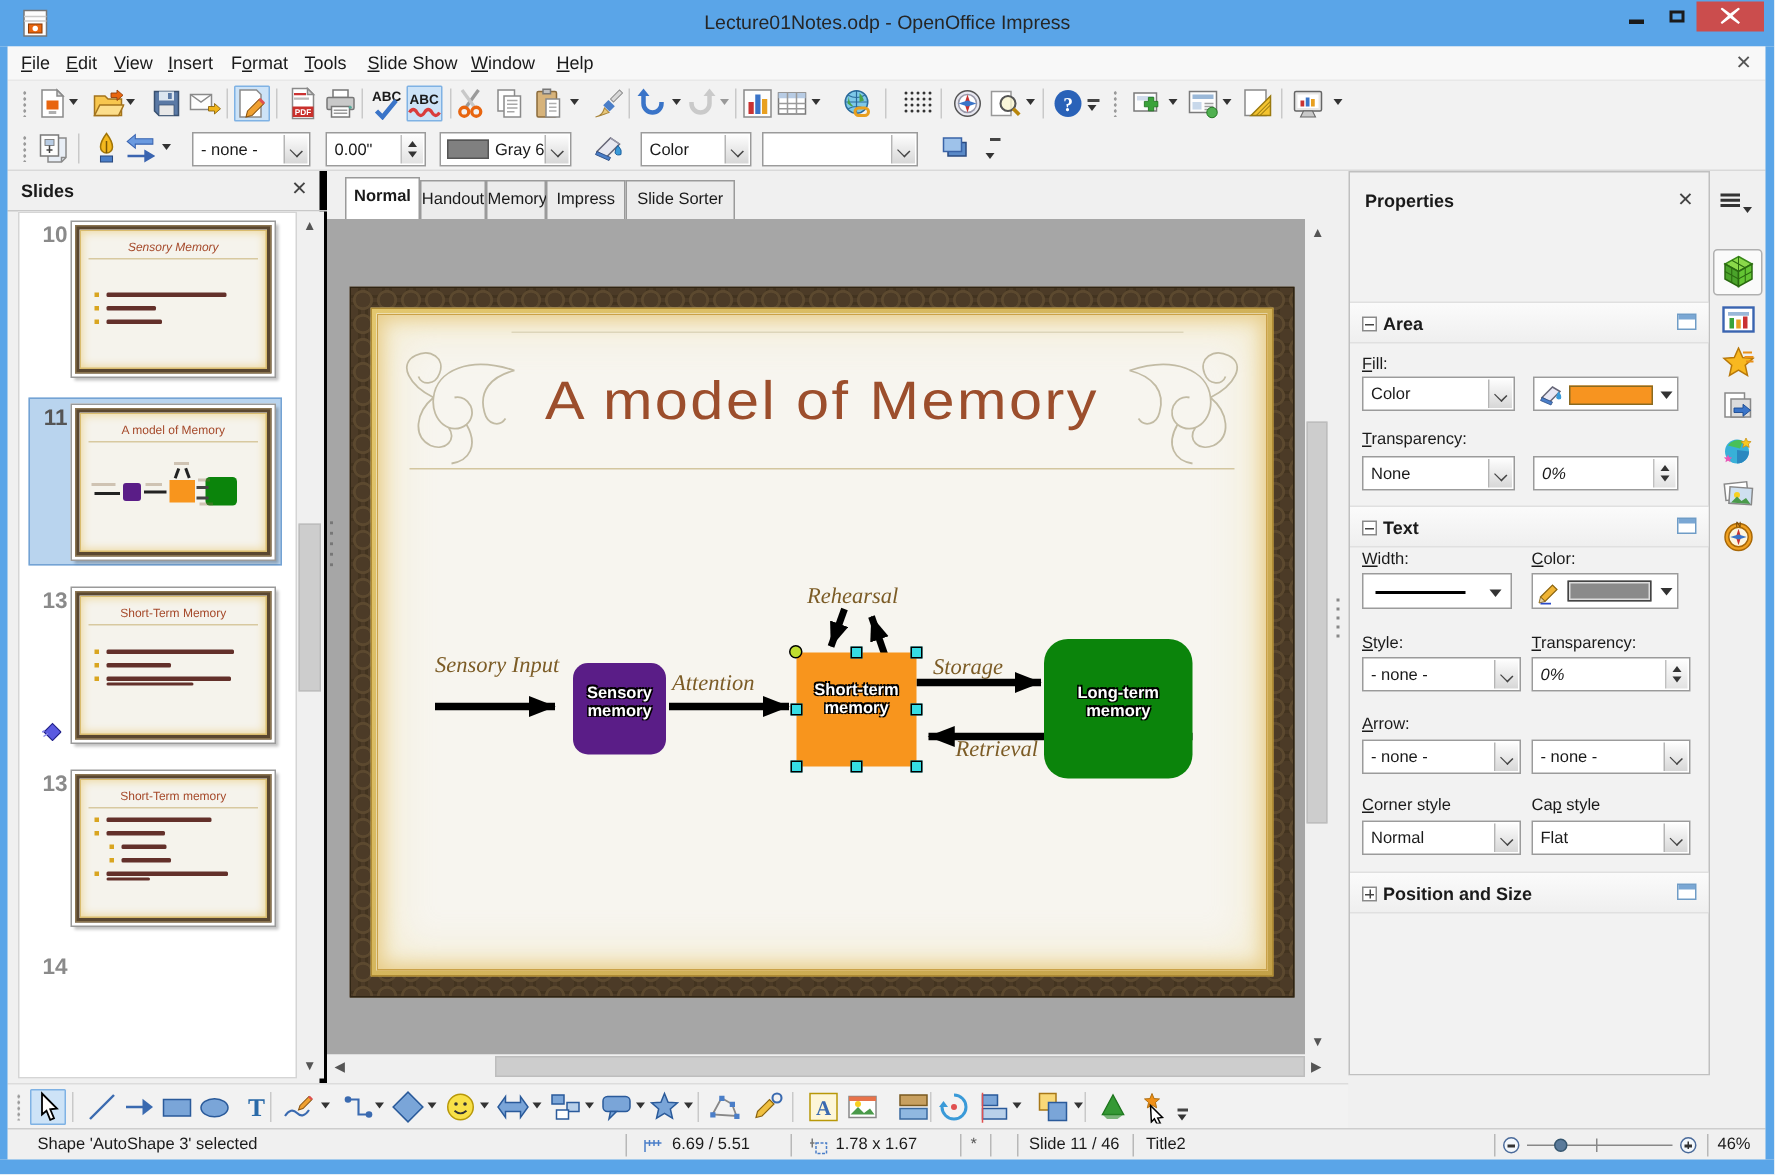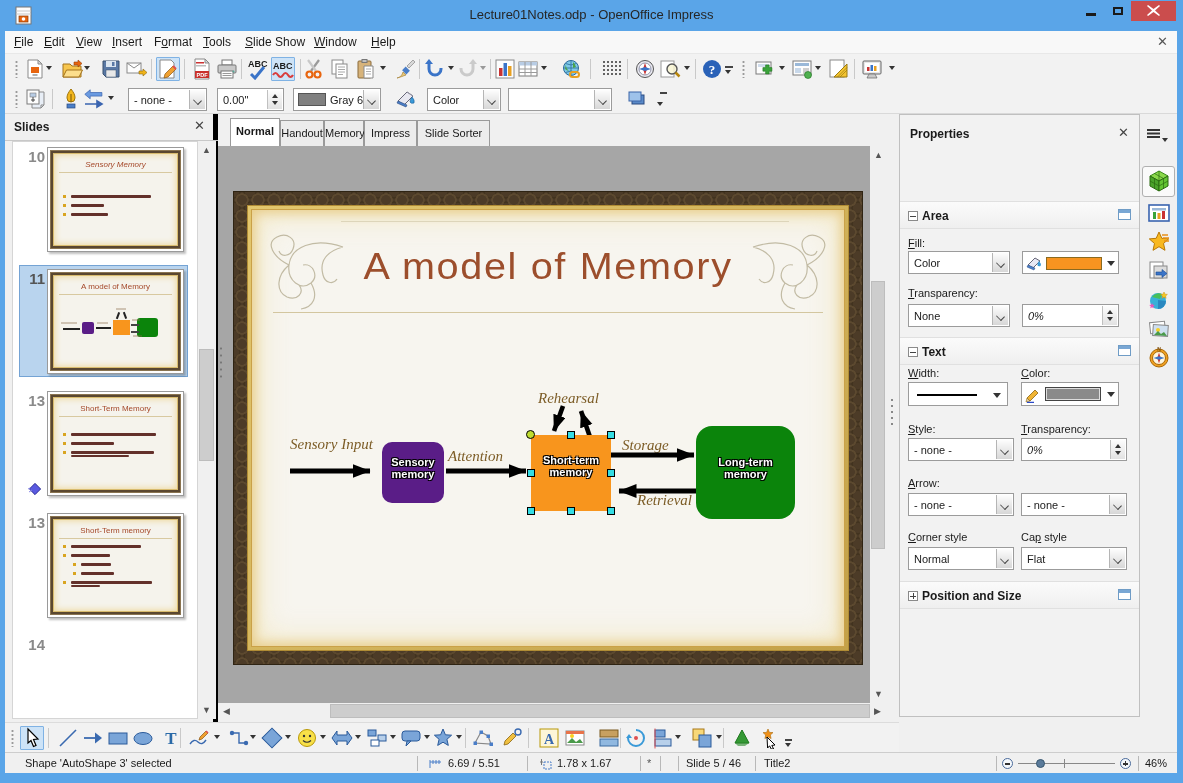--- a/index.html
+++ b/index.html
@@ -822,21 +822,21 @@
     <div class="ssep" style="left:522px;"></div>
     <div class="abs" style="left:534px;top:5px;width:13px;height:12px;"><svg width="13" height="12">
           <path d="M1 4 h3 M2.5 1 v6" stroke="#777"></path>
           <rect x="5" y="4" width="7" height="7" fill="none" stroke="#4a7ec8" stroke-dasharray="2 1"></rect>
         </svg></div>
     <div class="stext" style="left:552px;">1.78 x 1.67</div>
     <div class="ssep" style="left:635px;"></div>
     <div class="stext" style="left:642px;color:#555;">*</div>
     <div class="ssep" style="left:655px;"></div>
     <div class="ssep" style="left:673px;"></div>
-    <div class="stext" style="left:681px;">Slide 5 / 46</div>
+    <div class="stext" style="left:681px;">Slide 11 / 46</div>
     <div class="ssep" style="left:750px;"></div>
     <div class="stext" style="left:759px;">Title2</div>
     <div class="ssep" style="left:991px;"></div>
     <div class="abs" style="left:997px;top:5px;width:11px;height:11px;border:1px solid #4a6a9a;border-radius:50%;background:#f4f8fc;">
         <span style="position:absolute;left:2px;top:4px;width:5px;height:1.5px;background:#333;"></span>
       </div>
     <div class="abs" style="left:1013px;top:10px;width:97px;height:1px;background:#888;"></div>
     <div class="abs" style="left:1059px;top:6px;width:1px;height:9px;background:#888;"></div>
     <div class="abs" style="left:1031px;top:6px;width:9px;height:9px;background:#5a7a9a;border:1px solid #36566f;border-radius:50%;"></div>
     <div class="abs" style="left:1115px;top:5px;width:11px;height:11px;border:1px solid #4a6a9a;border-radius:50%;background:#f4f8fc;">

